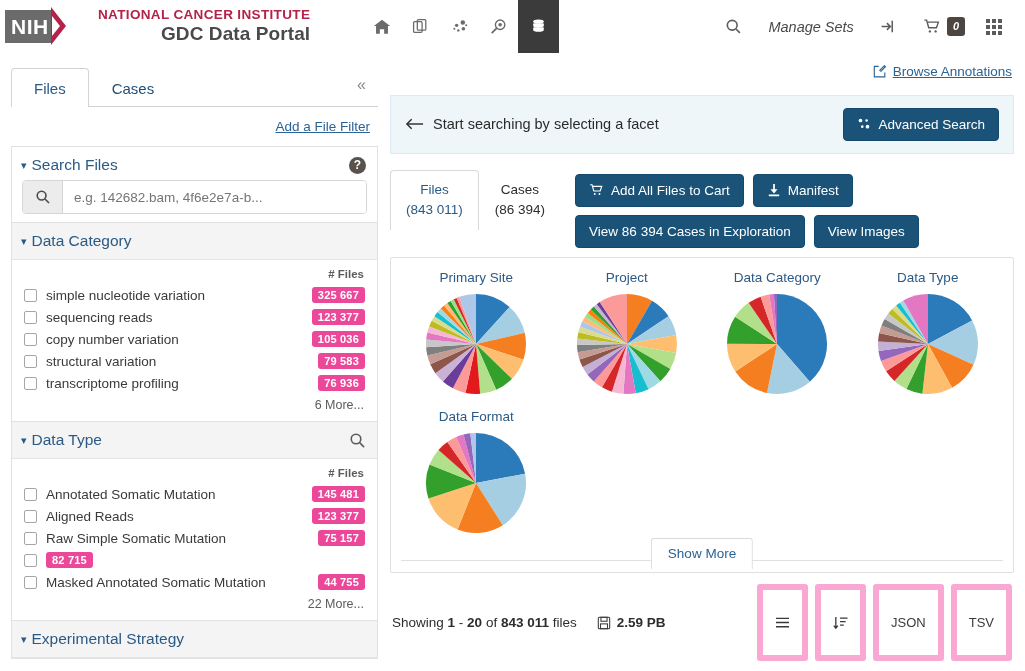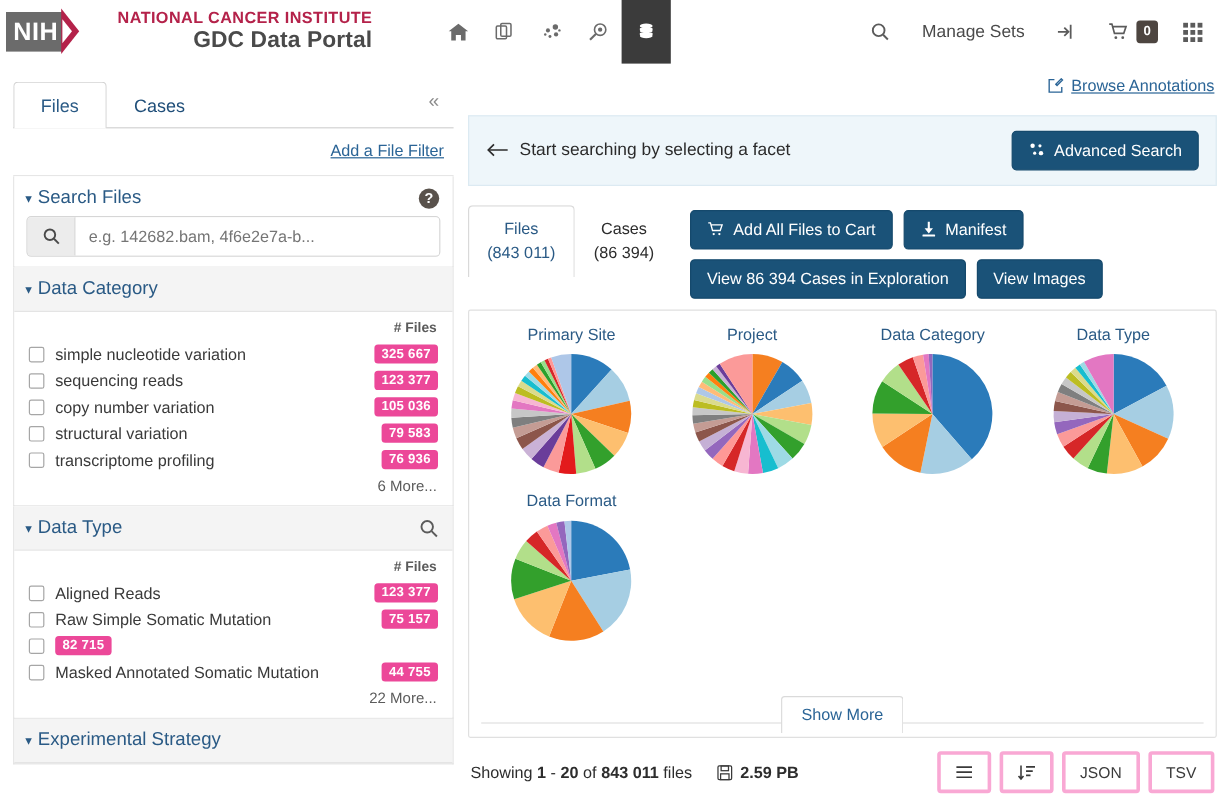--- a/index.html
+++ b/index.html
@@ -58,21 +58,21 @@
     letter-spacing: 0.1px; line-height: 1.15; text-align: right;
   }
   .header-nav { display: flex; align-items: stretch; margin-left: 52px; }
   .nav-icon {
     width: 39px; display: flex; align-items: center; justify-content: center;
     color: #6b6b6b; cursor: pointer;
   }
   .nav-icon.active { background: #3b3b3b; color: #ffffff; width: 41px; }
   .header-right {
     margin-left: auto; display: flex; align-items: center;
-    padding-right: 10px; gap: 0px;
+    padding-right: 10px; gap: 0px; font-style: italic;
   }
   .hr-item {
     display: flex; align-items: center; justify-content: center;
     color: #5b5b5b; cursor: pointer; padding: 0 13px; height: 53px;
   }
   .hr-label { font-size: 14.5px; color: #4a4a4a; }
   .cart-badge {
     background: #4d4540; color: #ffffff; font-size: 11px; font-weight: bold;
     border-radius: 3px; padding: 2px 6px; margin-left: 6px; line-height: 1.35;
   }
@@ -229,22 +229,22 @@
     display: flex; align-items: center; padding: 11px 2px 10px 2px;
   }
   .status-text { font-size: 13.5px; color: #2d2d2d; }
   .status-text b { font-weight: bold; }
   .size-chunk {
     display: inline-flex; align-items: center; gap: 6px;
     margin-left: 20px; font-size: 13.5px; color: #2d2d2d; font-weight: bold;
   }
   .ctrl-group { margin-left: auto; display: flex; gap: 7px; }
   .ctrl-btn {
-    border: 3px solid #f9a8d4; background: #ffffff; border-radius: 3px;
-    padding: 7px 12px; font-size: 13px; color: #3a3a3a; cursor: pointer;
+    border: 6px solid #f9a8d4; background: #ffffff; border-radius: 3px;
+    padding: 25px 12px; font-size: 13px; color: #3a3a3a; cursor: pointer;
     display: inline-flex; align-items: center; justify-content: center;
     min-width: 38px; min-height: 33px;
     font-family: "Liberation Sans", sans-serif;
   }
   svg { display: block; }
 </style>
 </head>
 <body>
 
 <div id="header">
@@ -423,20 +423,25 @@
         </span>
         <span class="facet-head-icon">
           <svg width="17" height="17" viewBox="0 0 16 16" fill="none" stroke="currentColor" stroke-width="1.5">
             <circle cx="6.6" cy="6.6" r="4.5"></circle>
               <path d="M10 10 14.2 14.2"></path>
           </svg>
         </span>
       </div>
       <div class="facet-body">
         <div class="files-hdr"># Files</div>
+        <div class="facet-row">
+          <span class="cbox"></span>
+          <span class="facet-label">Annotated Somatic Mutation</span>
+          <span class="count-badge">145 481</span>
+        </div>
         <div class="facet-row">
           <span class="cbox"></span>
           <span class="facet-label">Aligned Reads</span>
           <span class="count-badge">123 377</span>
         </div>
         <div class="facet-row">
           <span class="cbox"></span>
           <span class="facet-label">Raw Simple Somatic Mutation</span>
           <span class="count-badge">75 157</span>
         </div>

